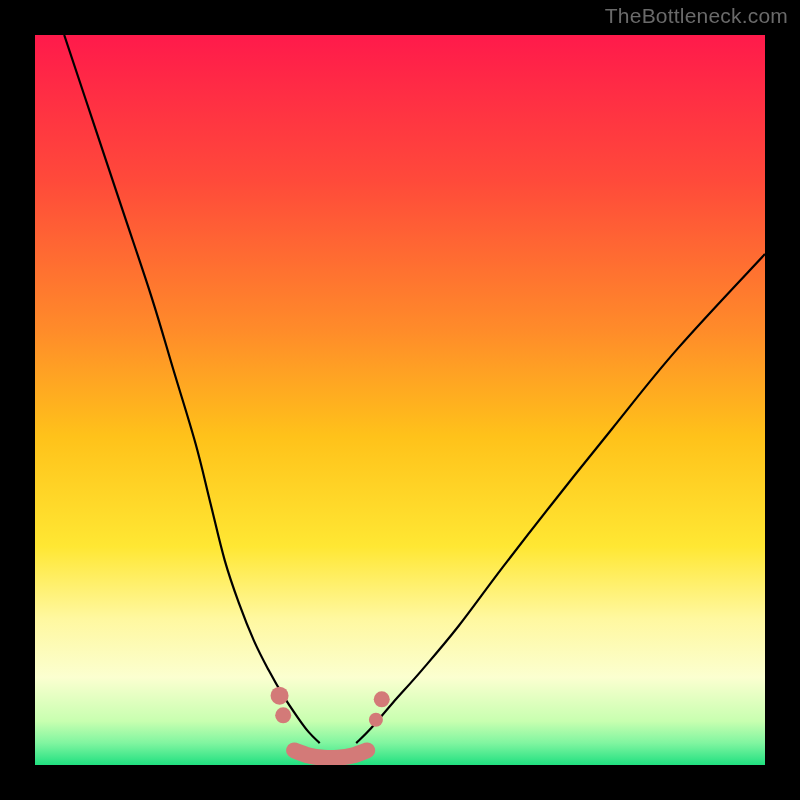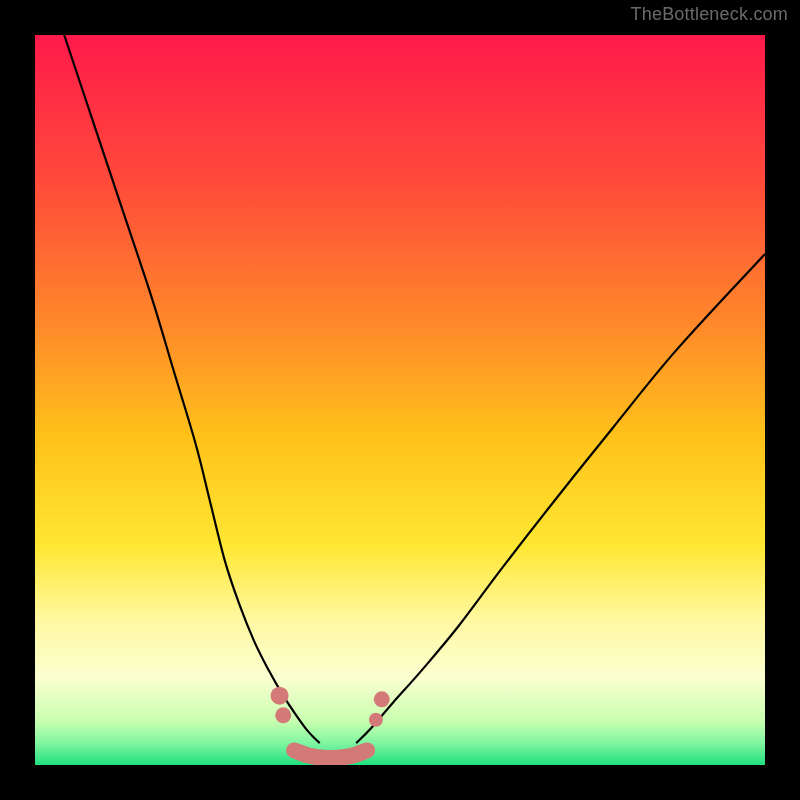--- a/index.html
+++ b/index.html
@@ -33,21 +33,21 @@
   }
   .curves {
     position: absolute;
     inset: 0;
   }
   .watermark {
     position: absolute;
     top: 4px;
     right: 12px;
     color: #6a6a6a;
-    font-size: 18px;
+    font-size: 21px;
     font-weight: 500;
     letter-spacing: 0.2px;
     text-align: right;
   }
 </style>
 </head>
 <body>
 
 <div class="frame">
   <div class="watermark">TheBottleneck.com</div>

